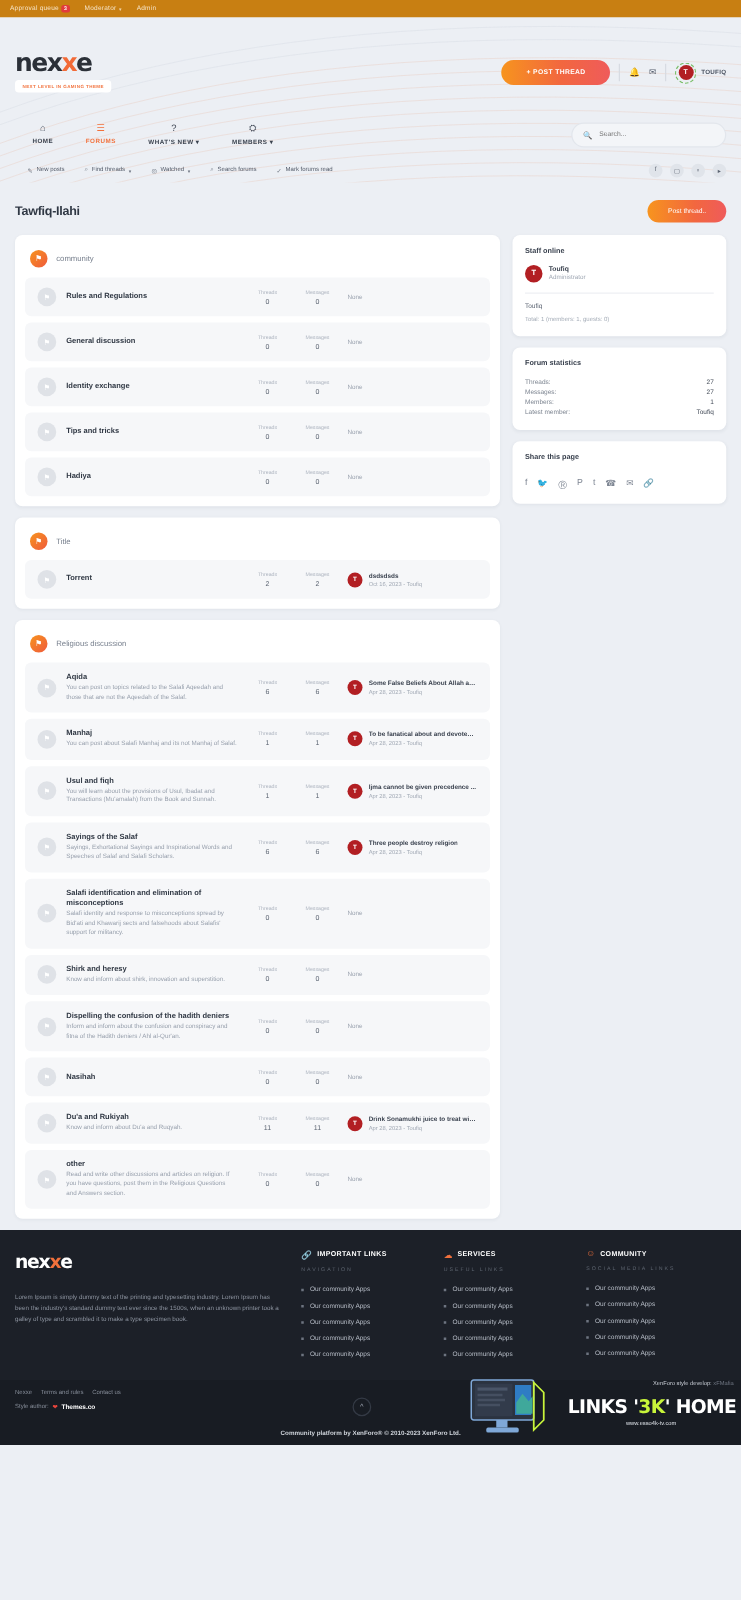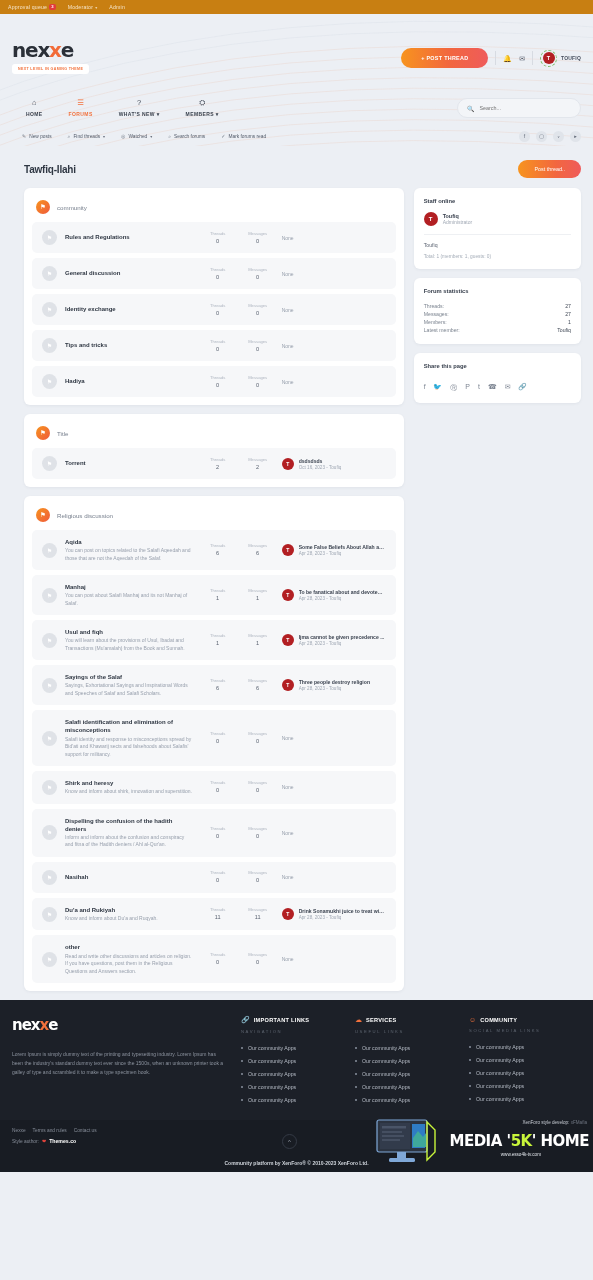--- a/index.html
+++ b/index.html
@@ -119,21 +119,21 @@
   .subitem .sic { font-size: 5px; opacity: .8; }
   .socials { display: flex; gap: 6px; }
   .soc {
     width: 11px; height: 11px; border-radius: 50%;
     background: #e0e4ea; color: #5d6573;
     display: flex; align-items: center; justify-content: center;
     font-size: 5px; cursor: pointer;
   }
 
   
-  .page { position: relative; padding: 0 12px; margin-left: 12px; }
+  .page { position: relative; padding: 0 12px; }
   .page-head { display: flex; align-items: center; justify-content: space-between; padding: 14px 0 10px; }
   .page-title { font-size: 10px; font-weight: bold; color: #2f3743; letter-spacing: -.2px; }
   .post-thread-sm {
     background: linear-gradient(90deg, #f7941e 0%, #f2673f 60%, #ef5b5b 100%);
     color: #fff; border: none; border-radius: 14px;
     font-size: 5.4px; padding: 6px 16px; cursor: pointer; font-weight: 500;
   }
 
   .cols { display: flex; gap: 10px; align-items: flex-start; }
   .col-main { width: 388px; }
@@ -788,16 +788,16 @@
       <rect x="37" y="6" width="13" height="24" fill="#2f7cc4"></rect>
       <path d="M38 20 l5 -7 l5 6 l3 -4 v14 h-13 z" fill="#3fa89b"></path>
       <path d="M52 4 L60 12 L60 34 L52 42 Z" fill="none" stroke="#c8f53a" stroke-width="1.4"></path>
       <rect x="22" y="34" width="9" height="6" fill="#7fa8d8"></rect>
       <rect x="14" y="40" width="26" height="4" rx="1.5" fill="#7fa8d8"></rect>
     </svg>
     <div class="wm-top">
       <span>XenForo style develop:</span>
       <span class="nick">xFMafia</span>
     </div>
-    <div class="wm-text"><span>MEDIA '</span><span class="g">5K</span><span>' HOME</span></div>
+    <div class="wm-text"><span>LINKS '</span><span class="g">3K</span><span>' HOME</span></div>
     <div class="wm-url">www.esso4k-tv.com</div>
   </div>
 </div>
 
 </body></html>

